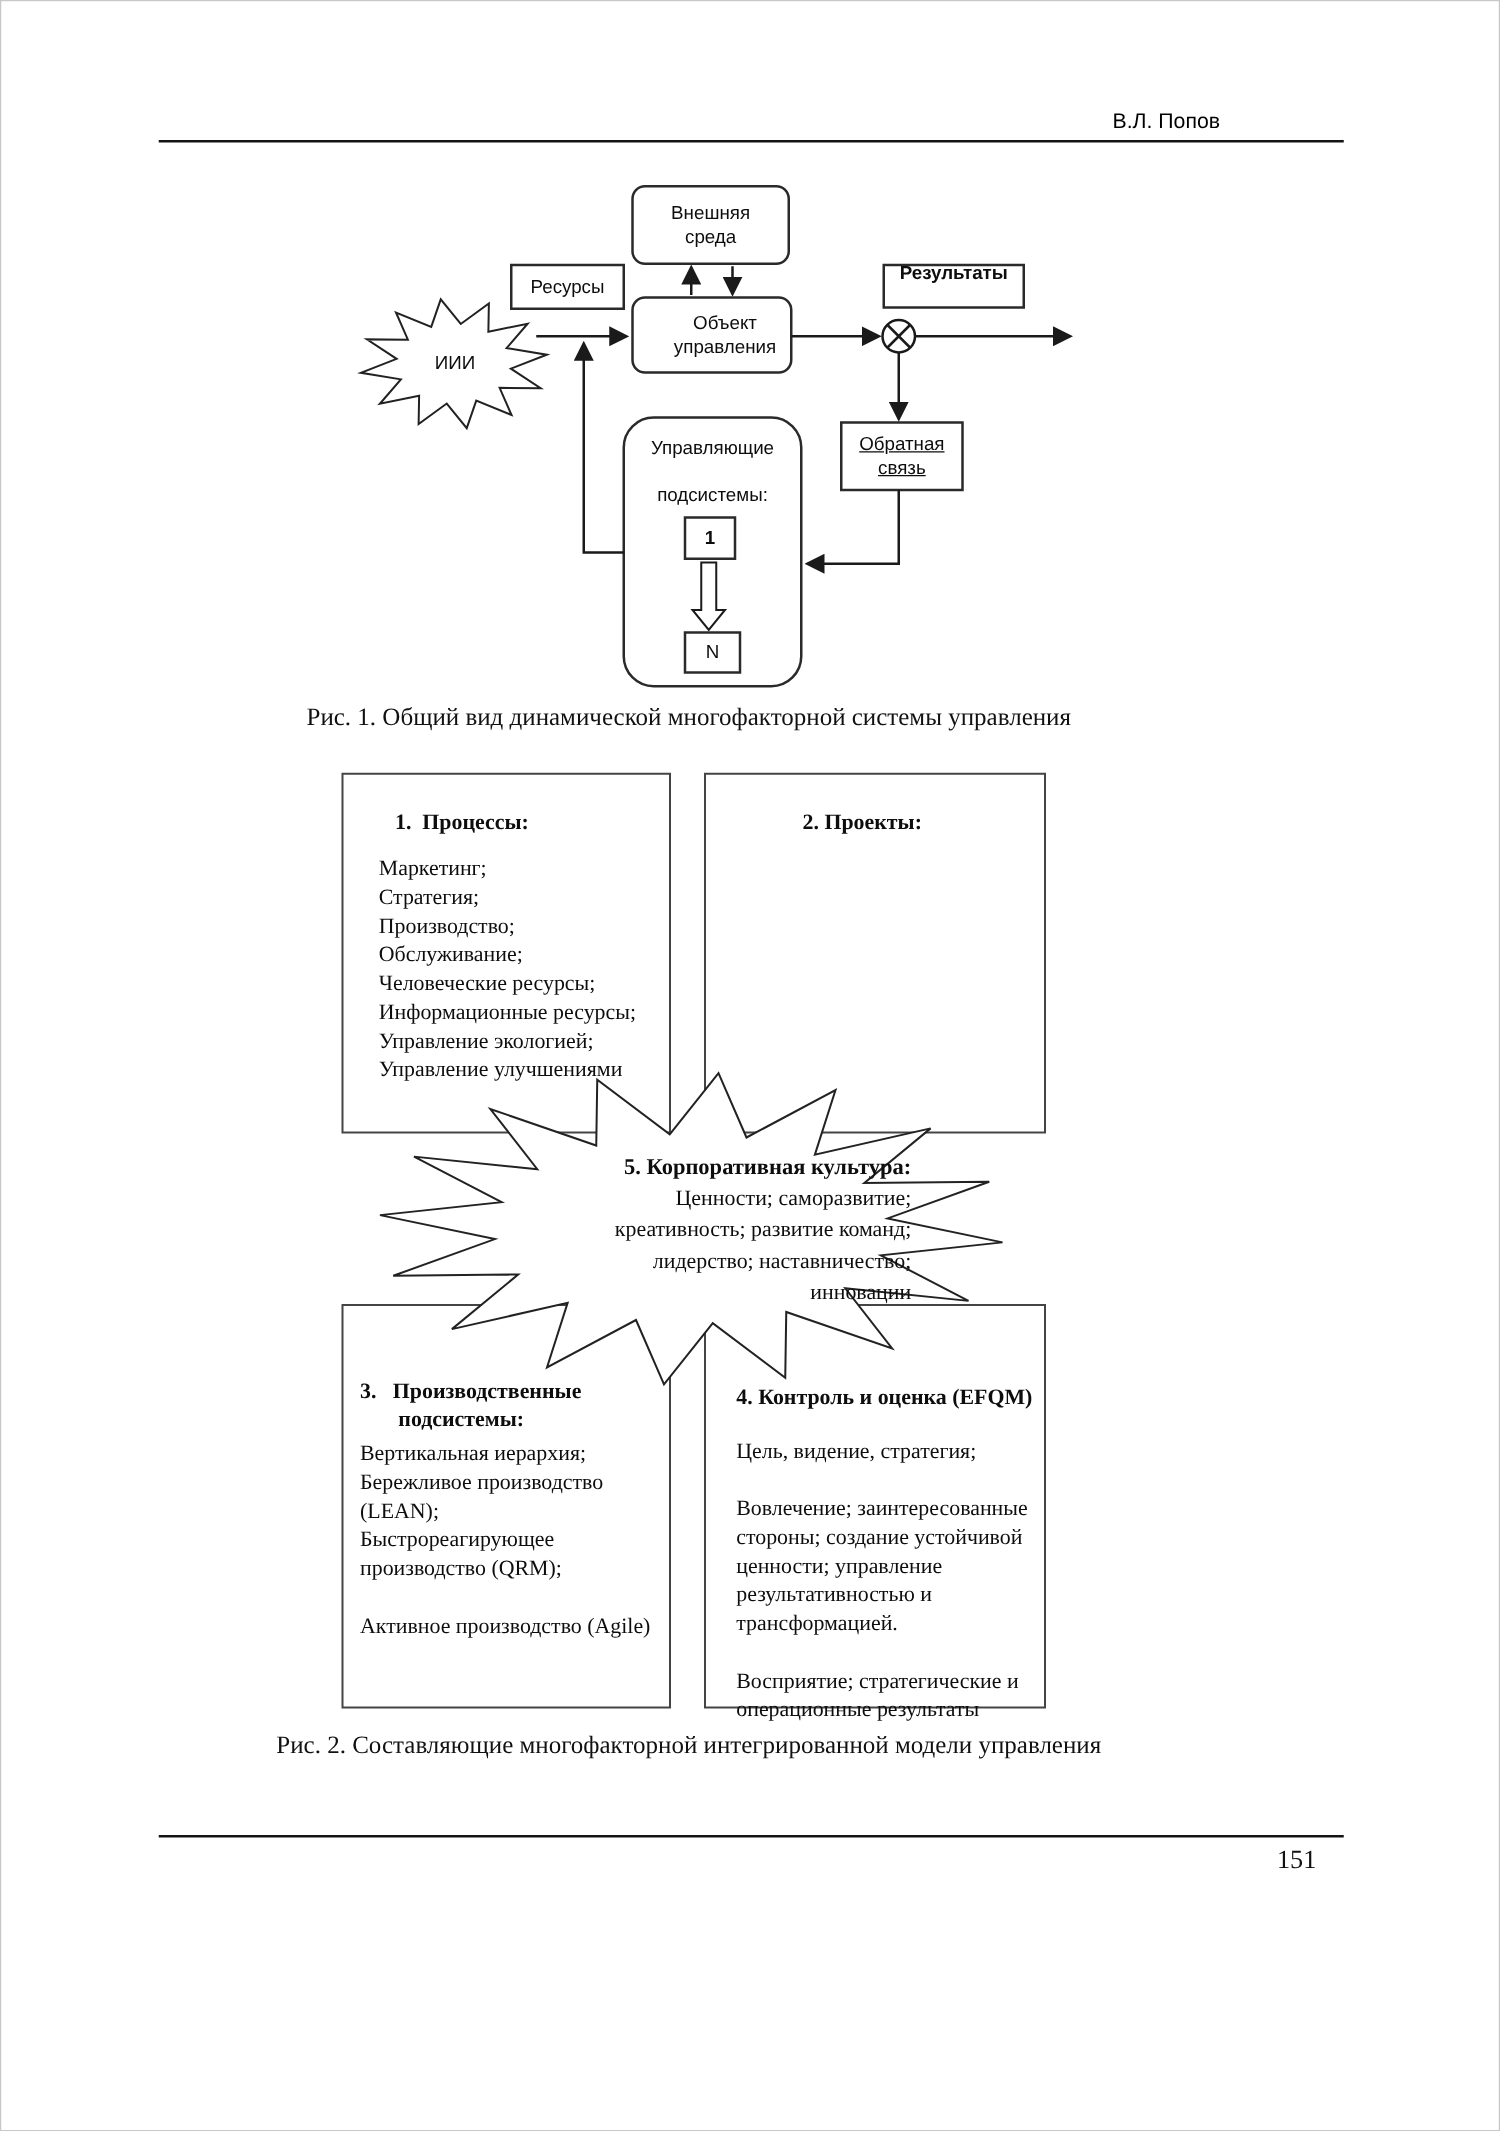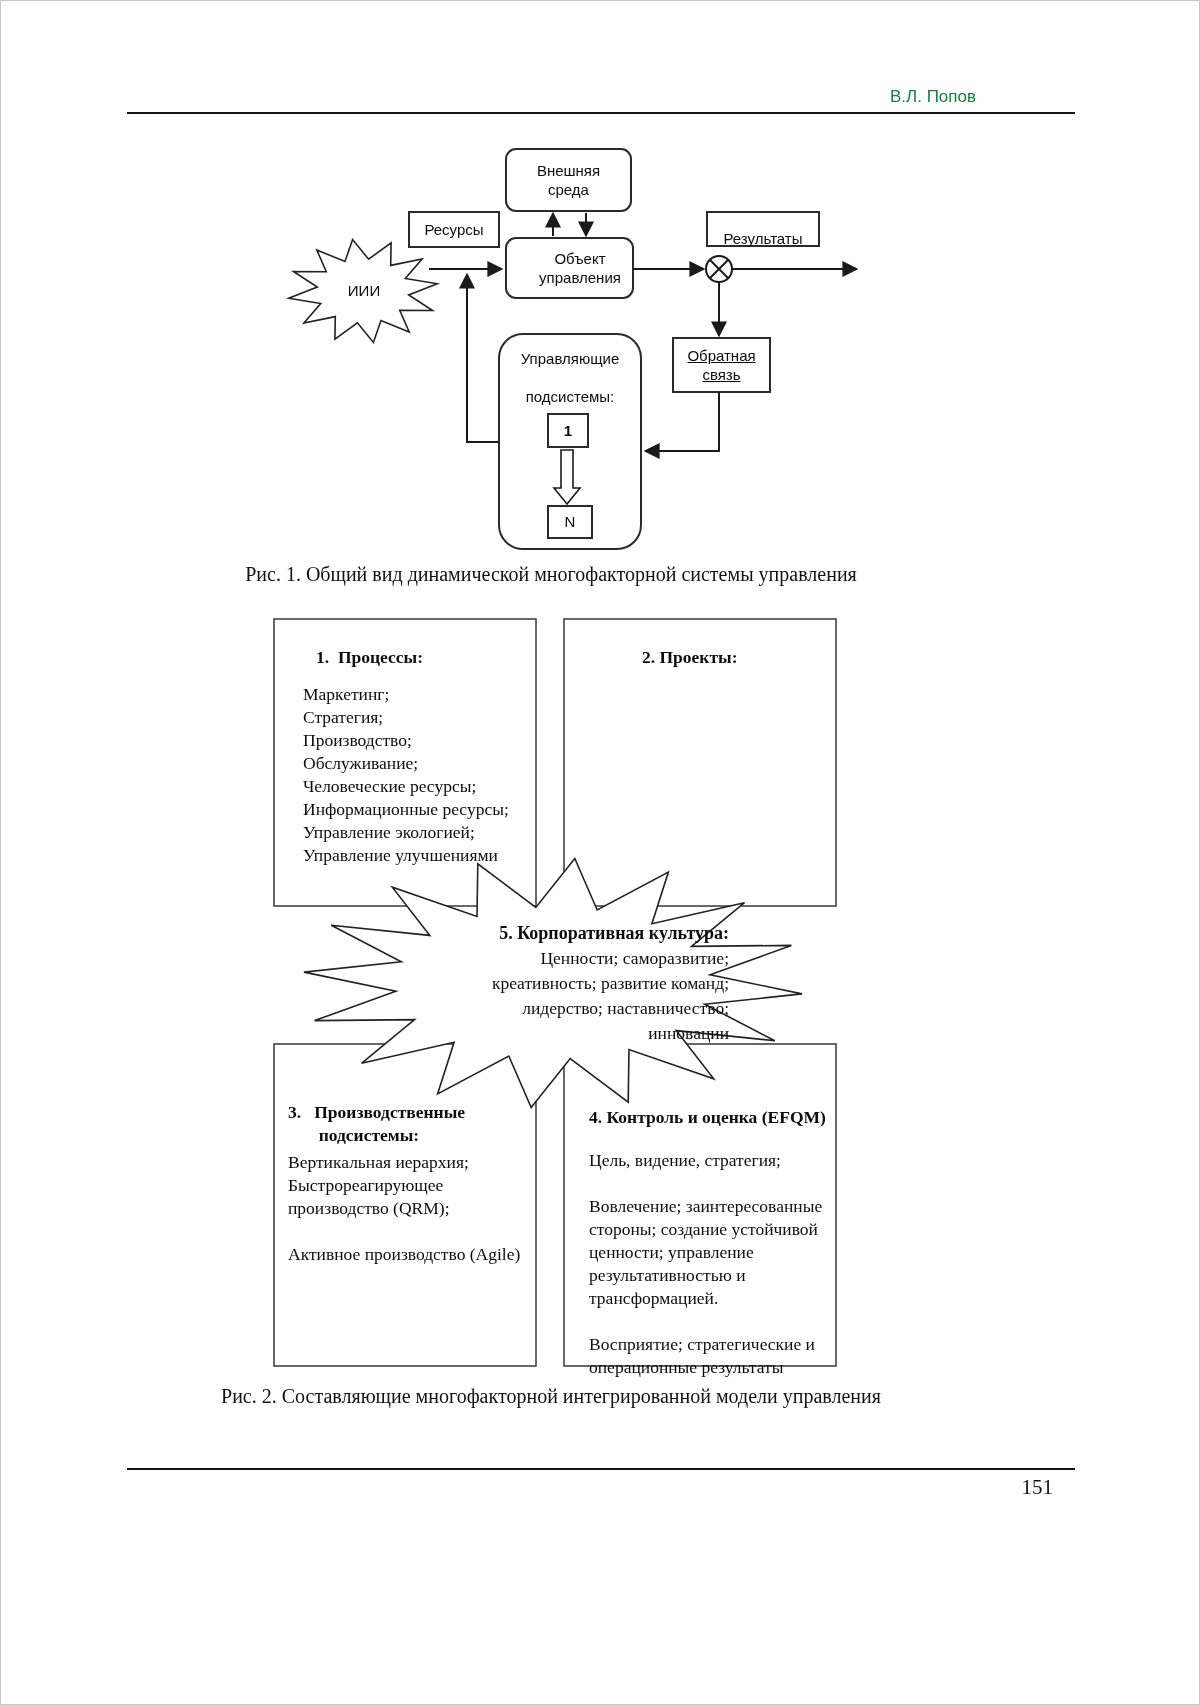--- a/index.html
+++ b/index.html
@@ -5,21 +5,21 @@
   * { margin:0; padding:0; box-sizing:border-box; }
   html,body { background:#e9e9e9; }
   .page {
     position:relative; width:1200px; height:1705px; margin:0 auto;
     background:#ffffff; border:1px solid #c8c8c8; overflow:hidden;
     font-family:"Liberation Serif", serif; color:#111;
   }
   .rule { position:absolute; background:#141414; height:2px; z-index:3; }
   .header-author {
     position:absolute; top:86px; left:700px; width:275px; text-align:right;
-    font-family:"Liberation Sans", sans-serif; font-size:17px; color:#15803d; z-index:3;
+    font-family:"Liberation Sans", sans-serif; font-size:17px; color:#000000; z-index:3;
   }
   .page-number {
     position:absolute; top:1474px; left:950px; width:102px; text-align:right;
     font-size:21px; z-index:3;
   }
   .diagram-svg { position:absolute; left:0; top:0; width:1200px; height:1705px; z-index:2; }
   .fig1-label {
     position:absolute; z-index:3; display:flex; align-items:center; justify-content:center;
     text-align:center; font-family:"Liberation Sans", sans-serif; font-size:15px;
     line-height:1.3; color:#0d0d0d; white-space:pre-line;
@@ -90,21 +90,21 @@
     </g>
 
     <polygon points="560,449 572,449 572,487 579,487 566,503 553,487 560,487" fill="#ffffff" stroke="#1a1a1a" stroke-width="1.6"></polygon>
   </svg>
 
   <div class="fig1-label" style="left:505px;top:148px;width:125px;height:62px;">Внешняя
 среда</div>
   <div class="fig1-label" style="left:408px;top:211px;width:90px;height:35px;">Ресурсы</div>
   <div class="fig1-label" style="left:505px;top:237px;width:148px;height:60px;">Объект
 управления</div>
-  <div class="fig1-label" style="left:706px;top:223px;width:112px;height:30px;">Результаты</div>
+  <div class="fig1-label" style="left:706px;top:203px;width:112px;height:30px;font-weight:bold;">Результаты</div>
   <div class="fig1-label" style="left:672px;top:337px;width:97px;height:54px;text-decoration:underline;">Обратная
 связь</div>
   <div class="fig1-label" style="left:498px;top:346px;width:142px;height:24px;">Управляющие</div>
   <div class="fig1-label" style="left:498px;top:384px;width:142px;height:24px;">подсистемы:</div>
   <div class="fig1-label" style="left:547px;top:413px;width:40px;height:33px;font-weight:bold;">1</div>
   <div class="fig1-label" style="left:547px;top:505px;width:44px;height:32px;">N</div>
   <div class="fig1-label" style="left:318px;top:276px;width:90px;height:28px;">ИИИ</div>
 
   <div class="caption" style="top:562px;">Рис. 1. Общий вид динамической многофакторной системы управления</div>
 
@@ -127,20 +127,21 @@
     <div class="star5-body">Ценности; саморазвитие;
 креативность; развитие команд;
 лидерство; наставничество;
 инновации</div>
   </div>
 
   <div class="f2 f2title" style="left:287px;top:1100px;">3.   Производственные
        подсистемы:</div>
   <div class="f2" style="left:287px;top:1150px;width:240px;">
     <div class="f2item">Вертикальная иерархия;</div>
+    <div class="f2item">Бережливое производство (LEAN);</div>
     <div class="f2item">Быстрореагирующее производство  (QRM);</div>
     <div class="f2item"></div>
     <div class="f2item">Активное производство (Agile)</div>
   </div>
 
   <div class="f2 f2title" style="left:588px;top:1105px;">4. Контроль и оценка (EFQM)</div>
   <div class="f2" style="left:588px;top:1148px;width:242px;">
     <div class="f2item">Цель, видение,  стратегия;</div>
     <div class="f2item"></div>
     <div class="f2item">Вовлечение; заинтересованные стороны; создание устойчивой ценности; управление результативностью и трансформацией.</div>

